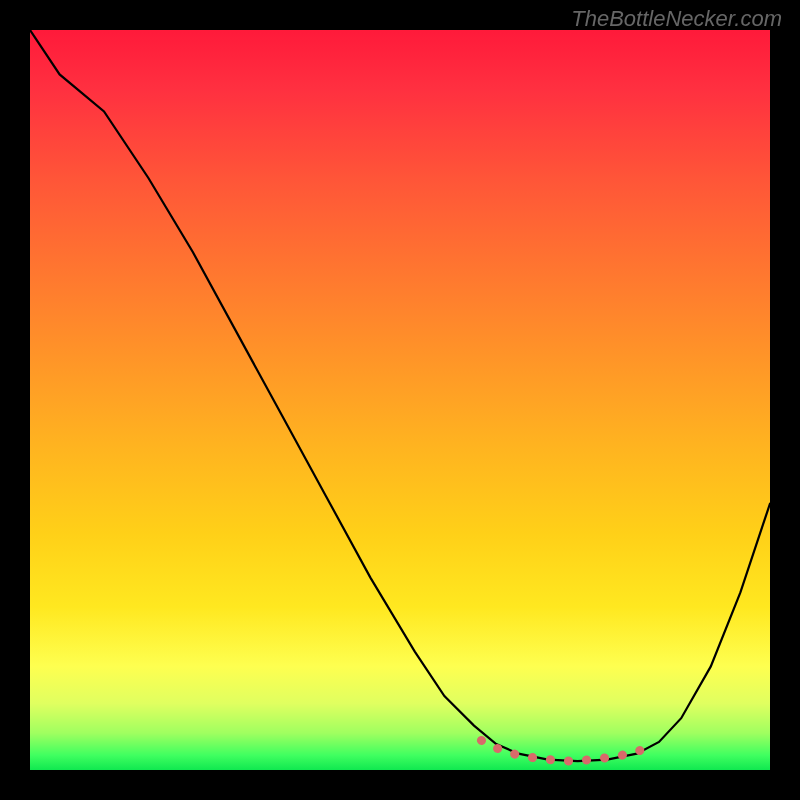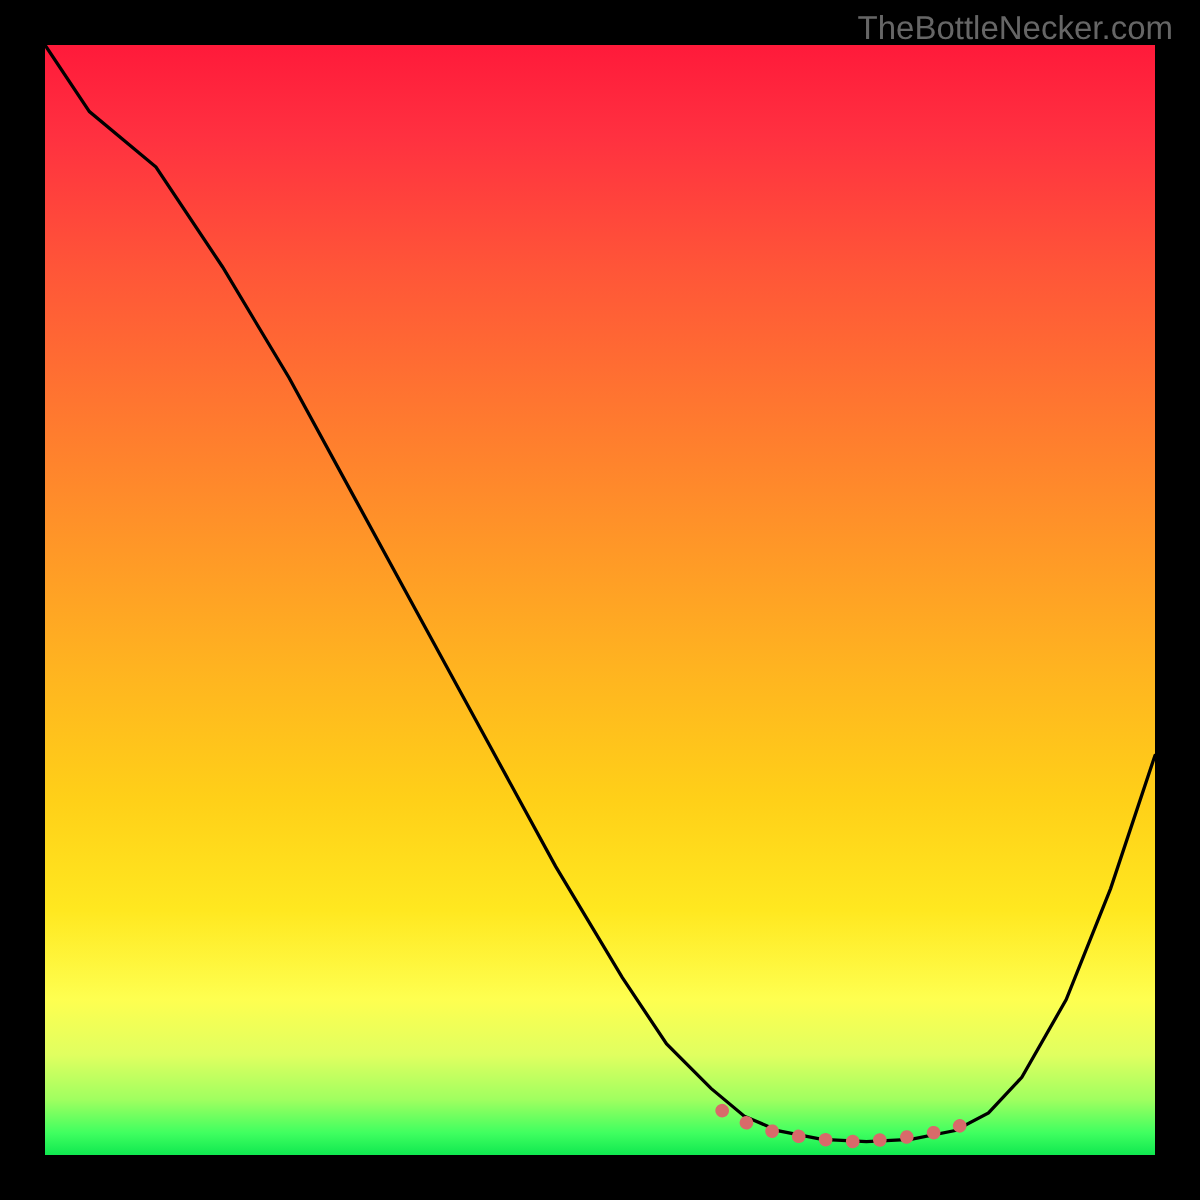--- a/index.html
+++ b/index.html
@@ -1,17 +1,17 @@
 <!DOCTYPE html>
 <html><head>
 <meta charset="utf-8">
 <style>
   * { margin: 0; padding: 0; box-sizing: border-box; }
   html, body { width: 800px; height: 800px; background: #000; overflow: hidden; }
-  .container { width: 800px; height: 800px; position: relative; background: #000; }
+  .container { width: 800px; height: 800px; position: relative; background: #000; font-style: italic; }
   .watermark {
     position: absolute;
     top: 6px;
     right: 18px;
     color: #666;
     font-family: Arial, Helvetica, sans-serif;
     font-size: 22px;
     font-weight: 500;
     z-index: 10;
   }

